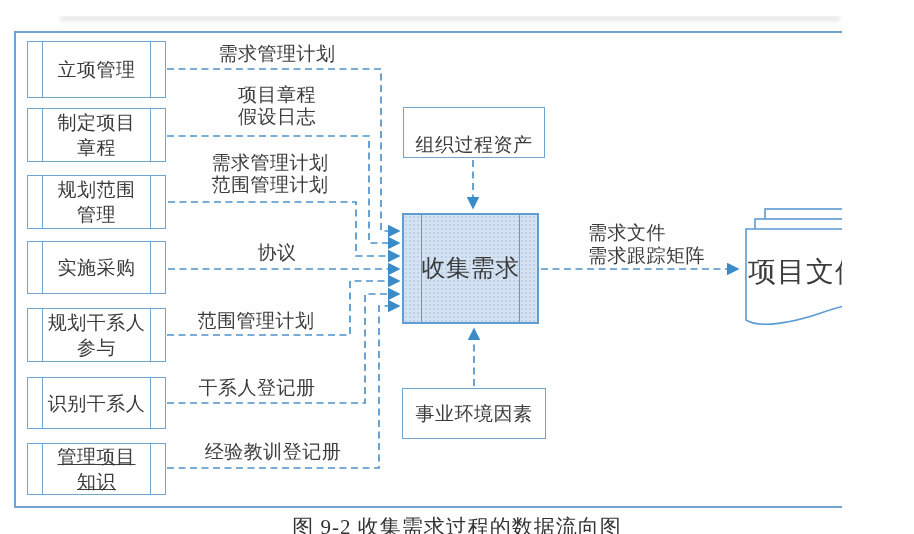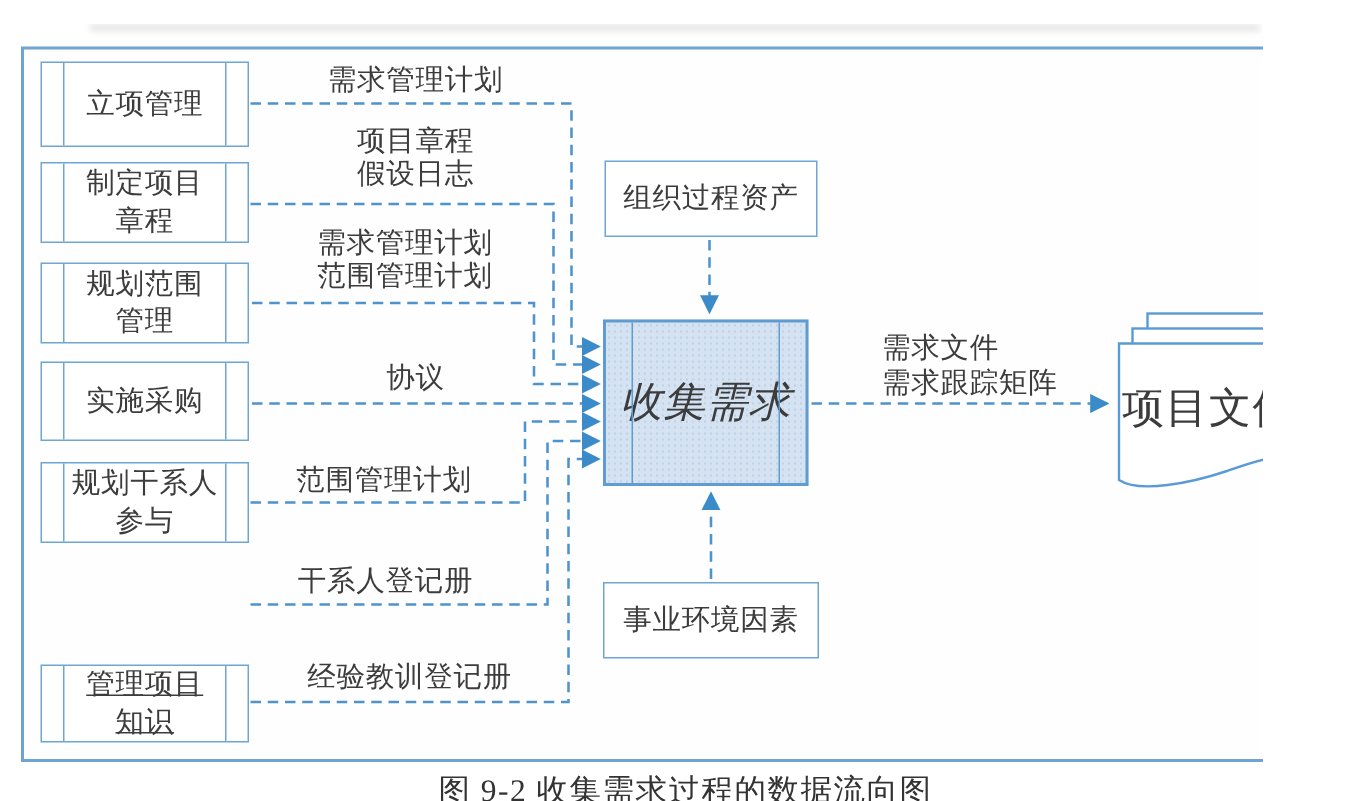--- a/index.html
+++ b/index.html
@@ -52,22 +52,21 @@
     width: 0;
     border-left: 1.5px solid #6ea6d3;
   }
   .vbar.left  { left: 14px; }
   .vbar.right { right: 14px; }
   .central {
     border: 2px solid #5e9cd2;
     background-color: #d5e2f1;
     background-image: radial-gradient(rgba(170,195,223,0.55) 1px, rgba(0,0,0,0) 1px);
     background-size: 4px 4px;
-    font-size: 28px;
-    font-style: italic;
+    font-size: 24px;
   }
   .central .vbar { border-left-color: #5e9cd2; }
   .central .vbar.left  { left: 17px; }
   .central .vbar.right { right: 17px; }
   
   .flow-label {
     position: absolute;
     width: 170px;
     text-align: center;
     font-size: 19px;
@@ -142,34 +141,39 @@
     <div class="vbar left"></div>
     <div class="vbar right"></div>
     <span>实施采购</span>
   </div>
   <div class="node" style="left:27px; top:292px; width:139px; height:54px;">
     <div class="vbar left"></div>
     <div class="vbar right"></div>
     <span>规划干系人
 参与</span>
   </div>
+  <div class="node" style="left:27px; top:361px; width:139px; height:52px;">
+    <div class="vbar left"></div>
+    <div class="vbar right"></div>
+    <span>识别干系人</span>
+  </div>
   <div class="node" style="left:27px; top:427px; width:139px; height:52px;text-decoration:underline;">
     <div class="vbar left"></div>
     <div class="vbar right"></div>
     <span>管理项目
 知识</span>
   </div>
 
   <div class="node central" style="left:402px; top:197px; width:137px; height:111px;">
     <div class="vbar left"></div>
     <div class="vbar right"></div>
     <span>收集需求</span>
   </div>
 
-  <div class="node" style="left:403px; top:91px;  width:142px; height:51px;">
+  <div class="node" style="left:403px; top:91px;  width:142px; height:51px;align-items:flex-end;">
     <span>组织过程资产</span>
   </div>
   <div class="node" style="left:402px; top:372px; width:144px; height:51px;">
     <span>事业环境因素</span>
   </div>
 
   <svg class="overlay" viewBox="0 0 914 534">
     <defs>
       <marker id="arrow" viewBox="0 0 10 10" refX="8" refY="5" markerWidth="7.5" markerHeight="7.5" orient="auto">
         <path d="M0,0 L10,5 L0,10 Z" fill="#3c8bc9"></path>

